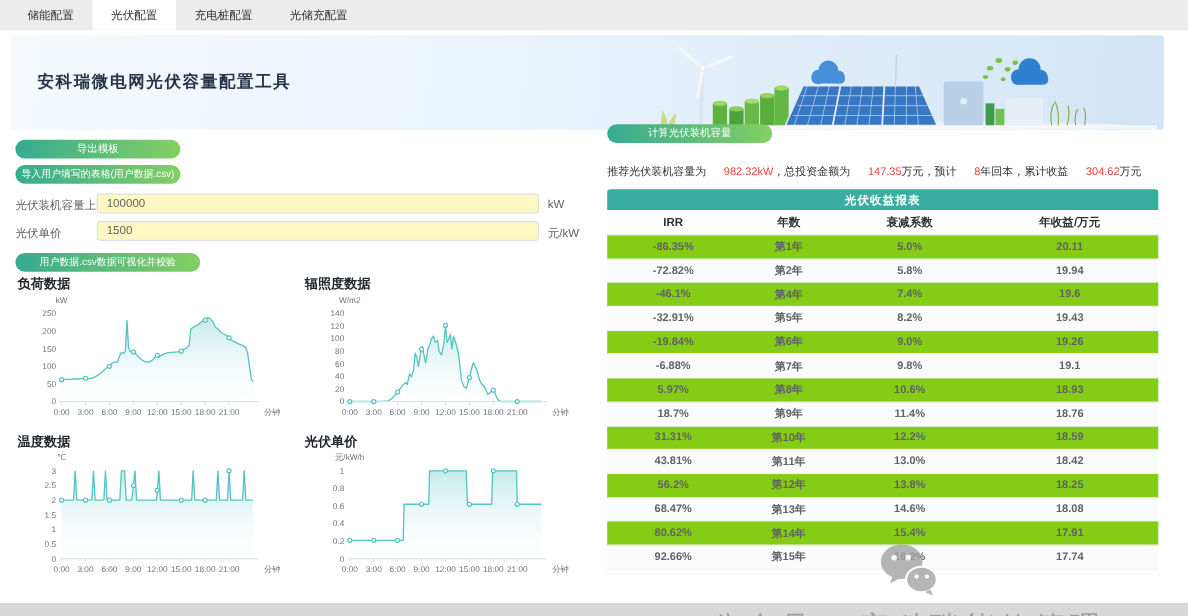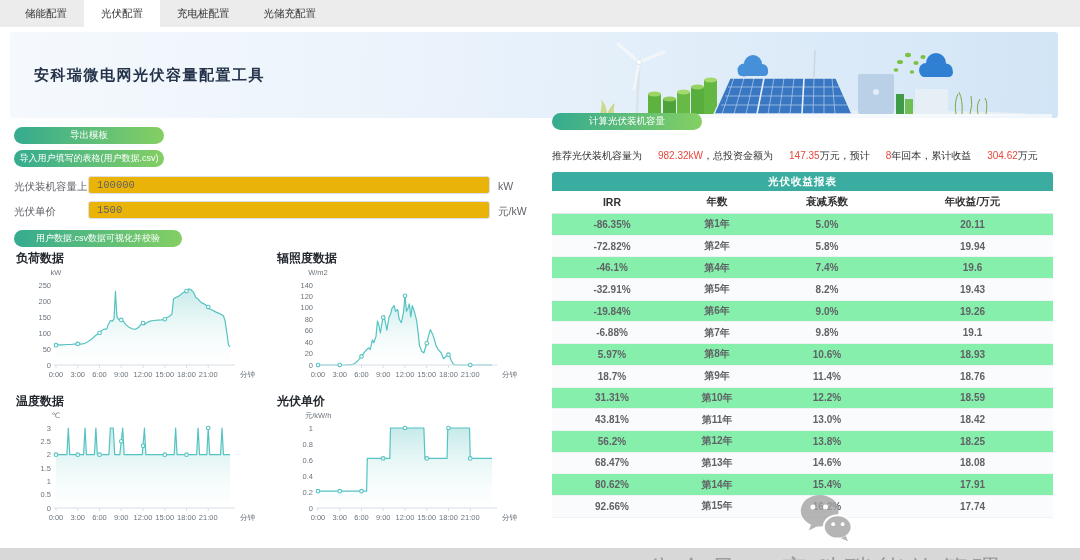--- a/index.html
+++ b/index.html
@@ -25,39 +25,39 @@
     background:linear-gradient(90deg,#35ab90,#84cf63);
     font-size:9.5px;display:flex;align-items:center;justify-content:center;
     cursor:pointer;font-family:inherit;padding:0;box-sizing:border-box;}
   #btn-export{left:14px;top:127px;width:150px;}
   #btn-import{left:14px;top:150px;width:150px;font-size:9px;}
   #btn-visualize{left:14px;top:230px;width:168px;font-size:9px;}
   #btn-calc{left:552px;top:113px;width:150px;}
   
   .flabel{position:absolute;font-size:10.5px;color:#606266;}
   .finput{position:absolute;left:88px;width:402px;height:18px;border:1px solid #dcdfe6;border-radius:3px;
-    font-size:10.5px;color:#606266;padding:0 8px;box-sizing:border-box;font-family:Liberation Mono, monospace;outline:none;background:#eab308;}
+    font-size:10.5px;color:#606266;padding:0 8px;box-sizing:border-box;font-family:Liberation Sans, sans-serif;outline:none;background:#fef9c3;}
   .funit{position:absolute;left:498px;font-size:10.5px;color:#606266;}
   
   .c-title{position:absolute;font-size:12px;font-weight:bold;color:#23282e;}
   #t1{left:16px;top:250px}#t2{left:277px;top:250px}#t3{left:16px;top:393px}#t4{left:277px;top:393px}
   svg.chart{position:absolute;width:262px;height:122px;overflow:visible;}
   #c1{left:6px;top:263px}#c2{left:268px;top:263px}#c3{left:6px;top:406px}#c4{left:268px;top:406px}
   svg.chart text{font-family:"Liberation Sans","DejaVu Sans",sans-serif;}
   svg.chart .tick{font-size:7.5px;fill:#6b747c;}
   
   .result-line{position:absolute;left:552px;top:149px;font-size:10px;color:#303133;white-space:nowrap;}
   .result-line .red{color:#e8463c;padding-left:16px;}
   
   .table-wrap{position:absolute;left:552px;top:172px;width:501px;}
   .table-title{height:19px;background:#3aaca0;border-radius:3px 3px 0 0;color:#fff;font-size:10.5px;font-weight:bold;
     display:flex;align-items:center;justify-content:center;letter-spacing:1px;}
   .thead,.trow{display:grid;grid-template-columns:120px 90px 130px 161px;align-items:center;text-align:center;font-weight:bold;}
   .thead{height:22px;font-size:10.5px;color:#303133;border-bottom:1px solid #e4e7ed;background:#fff;}
-  .trow{height:20.7px;font-size:10px;color:#606266;border-bottom:1px solid #f0f2f5;background:#86efac;}
+  .trow{height:20.7px;font-size:10px;color:#606266;border-bottom:1px solid #f0f2f5;background:#84cc16;}
   .trow:nth-child(even){background:#fafbfc;}
   
   .watermark{position:absolute;left:646px;top:492px;display:flex;align-items:center;gap:10px;z-index:9;pointer-events:none;opacity:.8;flex-direction:column;}
   .wm-text{font-size:27px;color:#8f8f8f;letter-spacing:5px;white-space:nowrap;}
 </style>
 </head>
 <body>
 
 <div class="tabbar">
   <div class="tab">储能配置</div>

